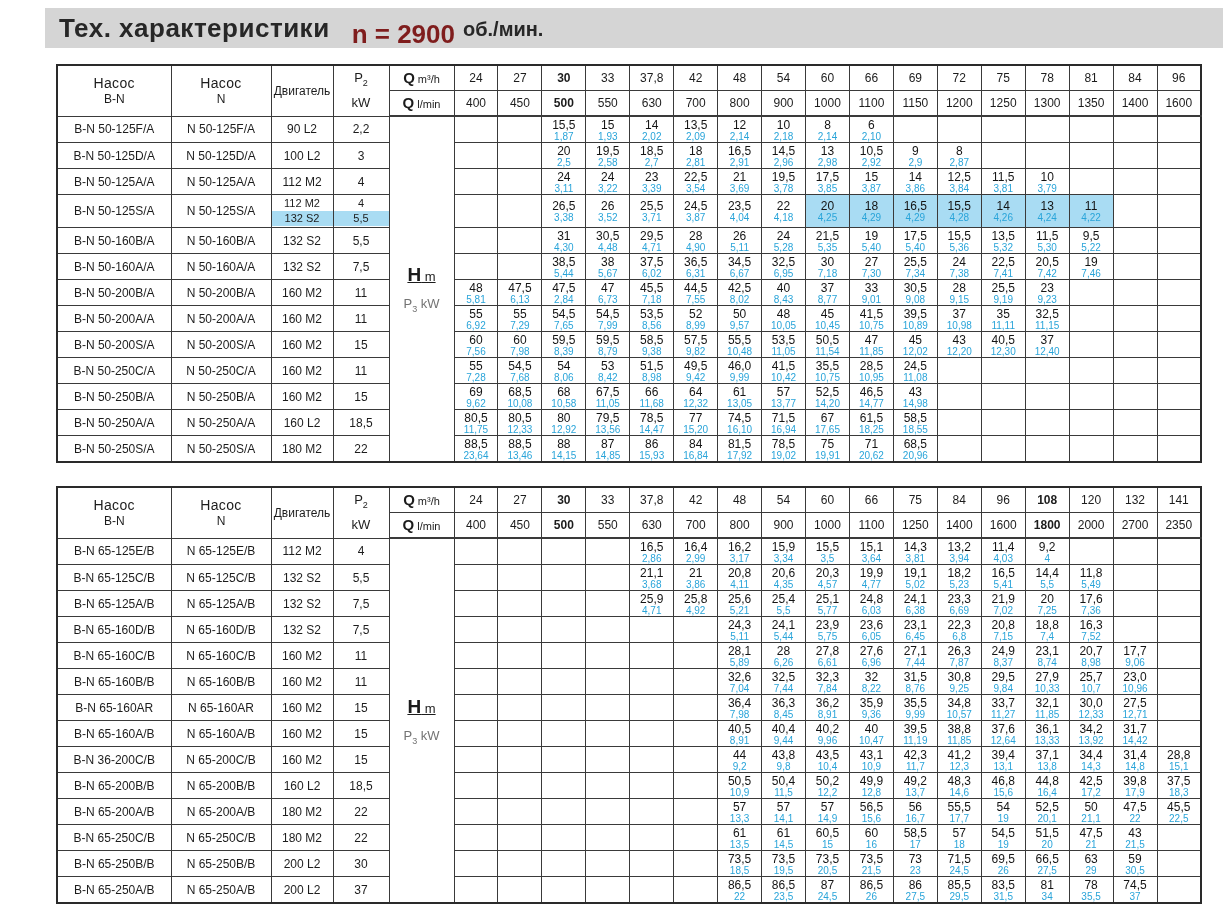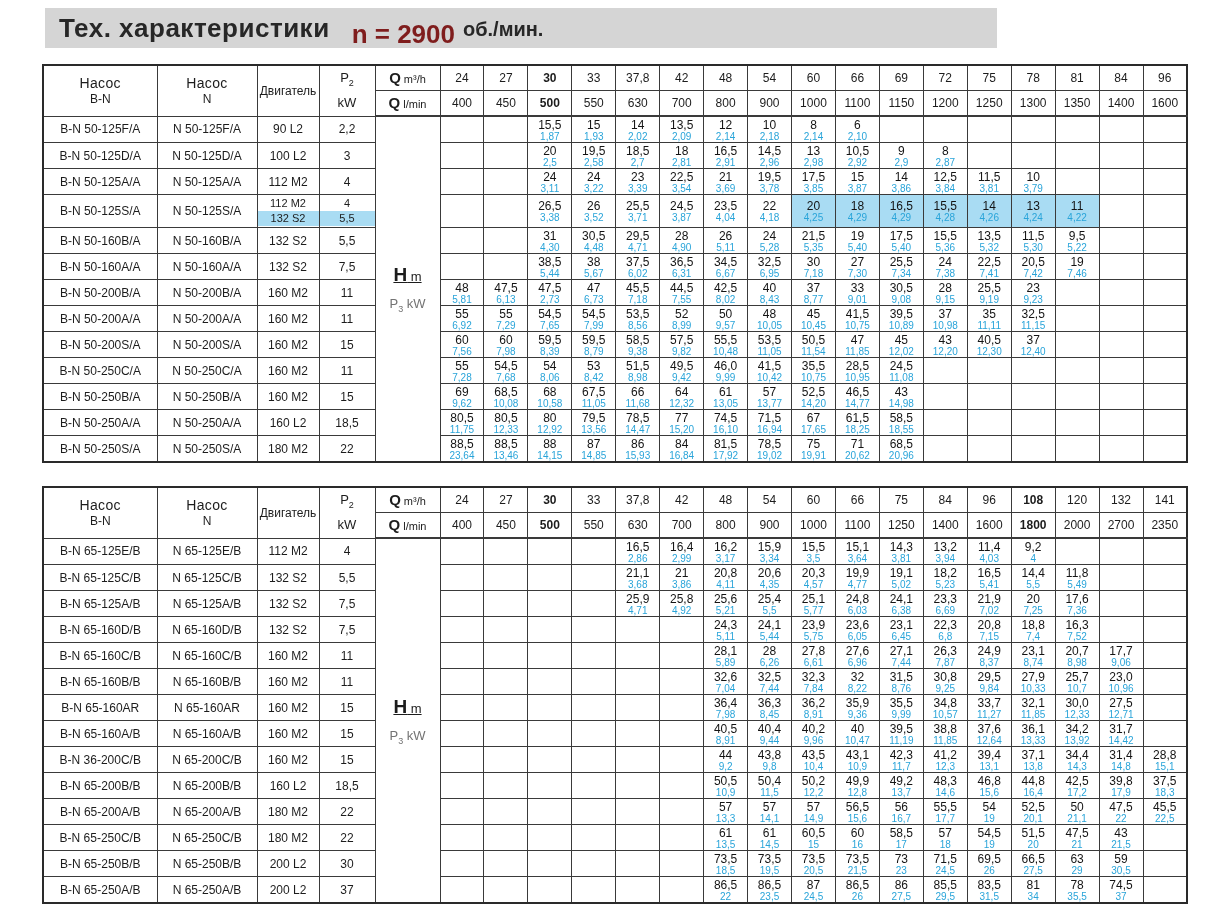--- a/index.html
+++ b/index.html
@@ -2,28 +2,28 @@
 <html><head>
 <meta charset="utf-8">
 <style>
   html,body{margin:0;padding:0;}
   body{
     width:1223px;height:917px;background:#ffffff;position:relative;
     font-family:"Liberation Sans","DejaVu Sans",sans-serif;color:#1c1c1c;
     -webkit-font-smoothing:antialiased;
   }
   .title-bar{
-    position:absolute;left:45px;top:8px;width:952px;height:40px;
+    position:absolute;left:45px;top:8px;width:1178px;height:40px;
     background:#d5d5d5;display:flex;align-items:center;padding-left:14px;box-sizing:border-box;
   }
   .t-main{font-size:26px;font-weight:bold;color:#272727;letter-spacing:.5px;}
   .t-speed{font-size:26px;font-weight:bold;color:#7f1d1d;margin-left:22px;margin-top:12px;}
   .t-unit{font-size:20px;font-weight:bold;color:#272727;margin-left:8px;padding-top:3px;}
 
-  .tbl{position:absolute;left:42px;}
+  .tbl{position:absolute;left:56px;}
   .tbl.t1{top:64px;}
   .tbl.t2{top:486px;}
 
   table.grid{border-collapse:collapse;table-layout:fixed;width:1146px;border:2px solid #2a2a2a;}
   table.grid td{border:1px solid #3a3a3a;padding:0;text-align:center;vertical-align:middle;overflow:hidden;}
   thead td{height:24px;}
   thead tr:last-child td{border-bottom-width:2px;}
   tbody td{height:25px;}
   tr.tall td{height:32px;}
 
@@ -507,21 +507,21 @@
           <td class="dc">
             <div class="h">48</div>
             <div class="p">5,81</div>
           </td>
           <td class="dc">
             <div class="h">47,5</div>
             <div class="p">6,13</div>
           </td>
           <td class="dc">
             <div class="h">47,5</div>
-            <div class="p">2,73</div>
+            <div class="p">2,84</div>
           </td>
           <td class="dc">
             <div class="h">47</div>
             <div class="p">6,73</div>
           </td>
           <td class="dc">
             <div class="h">45,5</div>
             <div class="p">7,18</div>
           </td>
           <td class="dc">

